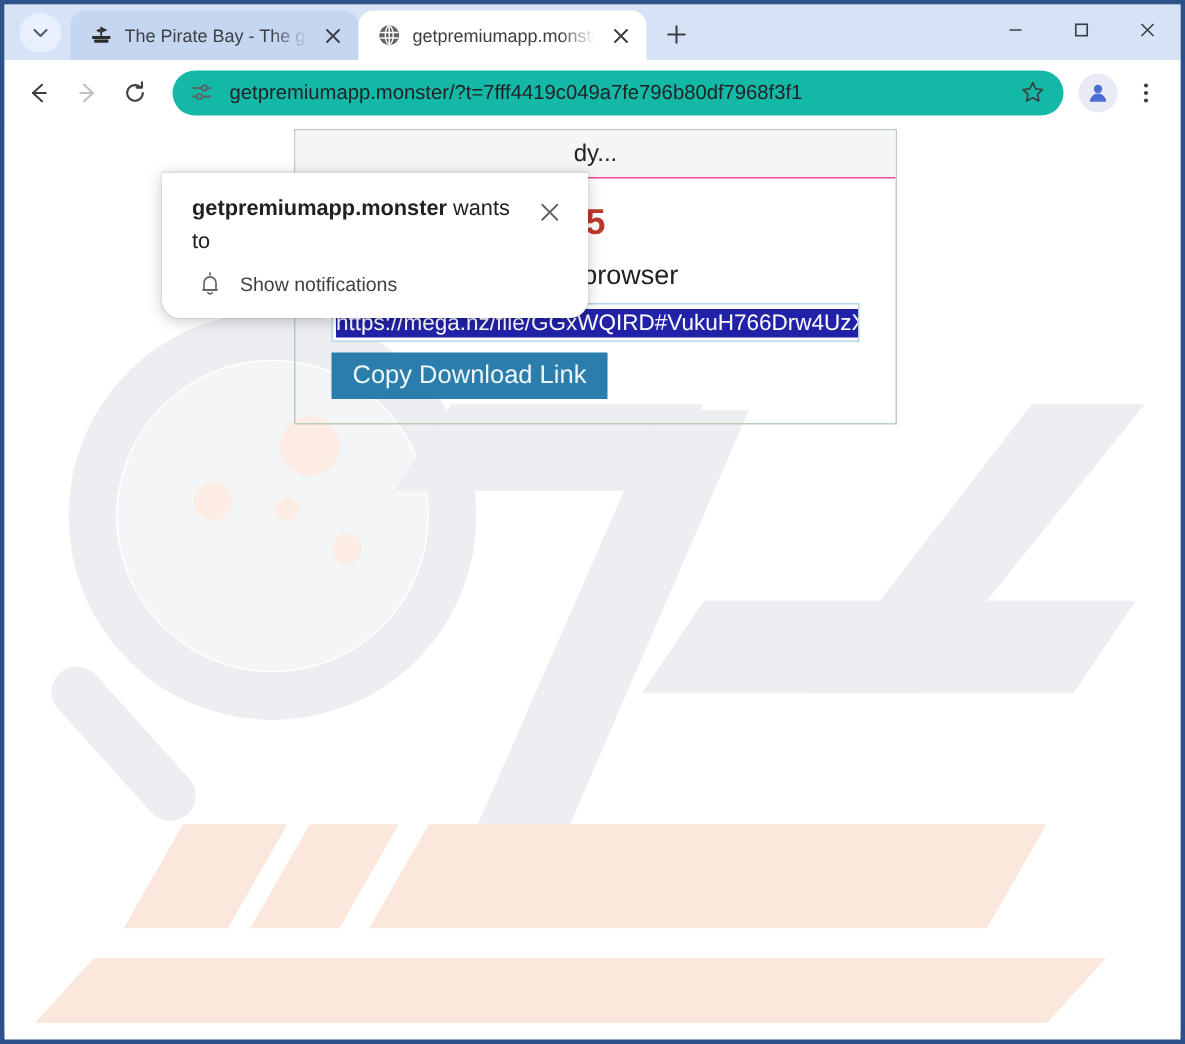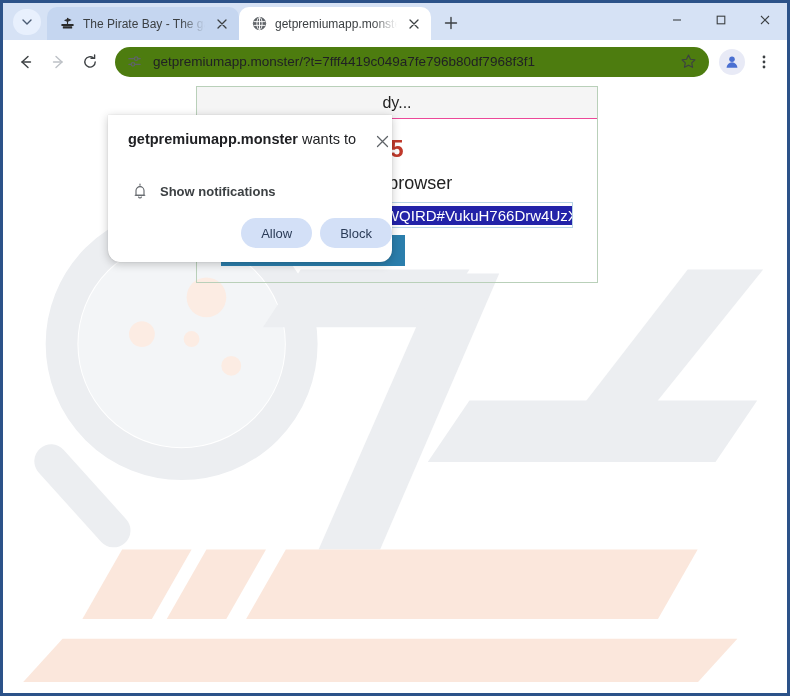--- a/index.html
+++ b/index.html
@@ -96,21 +96,21 @@
   .navbtn {
     width: 30px; height: 30px;
     display: flex; align-items: center; justify-content: center;
     border-radius: 15px;
     flex: none;
   }
   #omnibox {
     flex: 1 1 auto;
     height: 30px;
     margin: 0 6px 0 8px;
-    background: #4d7c0f;
+    background: #14b8a6;
     border-radius: 15px;
     display: flex;
     align-items: center;
     padding: 0 10px 0 8px;
     gap: 8px;
     min-width: 0;
   }
   #omnibox-text {
     flex: 1 1 auto;
     font-size: 13.5px;
@@ -209,21 +209,21 @@
   }
 
   
   #perm-bubble {
     position: absolute;
     left: 105px; top: 32px;
     width: 284px;
     background: #ffffff;
     border-radius: 0 0 12px 12px;
     box-shadow: 0 2px 10px rgba(0,0,0,0.22), 0 0 1px rgba(0,0,0,0.25);
-    padding: 14px 0 14px 20px;
+    padding: 14px 16px 14px 20px;
   }
   #perm-head {
     display: flex;
     align-items: flex-start;
     gap: 8px;
   }
   #perm-title {
     flex: 1 1 auto;
     font-size: 14.5px;
     line-height: 1.5;
@@ -234,22 +234,21 @@
   #perm-close {
     width: 20px; height: 20px;
     flex: none;
     display: flex; align-items: center; justify-content: center;
     margin-top: 2px;
   }
   #perm-row {
     display: flex;
     align-items: center;
     gap: 12px;
-    margin: 32px 0 0 4px;
-    font-weight: bold;
+    margin: 8px 0 0 4px;
   }
   #perm-row-label {
     font-size: 13px;
     color: #3c4043;
   }
   #perm-actions {
     display: flex;
     justify-content: flex-end;
     gap: 8px;
     margin-top: 18px;
@@ -446,20 +445,16 @@
         <span style="display:flex;align-items:center;">
           <svg width="16" height="17" viewBox="0 0 16 17">
             <path d="M8 2.2 V1" stroke="#5f6368" stroke-width="1.1" stroke-linecap="round"></path>
             <path d="M4 12.2 V7.6 a4 4 0 0 1 8 0 V12.2 Z" fill="none" stroke="#5f6368" stroke-width="1.1" stroke-linejoin="round"></path>
             <path d="M3.2 12.2 H12.8" stroke="#5f6368" stroke-width="1.1" stroke-linecap="round"></path>
             <path d="M6.6 14 a1.5 1.5 0 0 0 2.8 0" fill="none" stroke="#5f6368" stroke-width="1.1" stroke-linecap="round"></path>
           </svg>
         </span>
         <span id="perm-row-label">Show notifications</span>
       </div>
-      <div id="perm-actions">
-        <button class="perm-btn">Allow</button>
-        <button class="perm-btn">Block</button>
-      </div>
     </div>
 
   </div>
 </div>
 
 </body></html>

